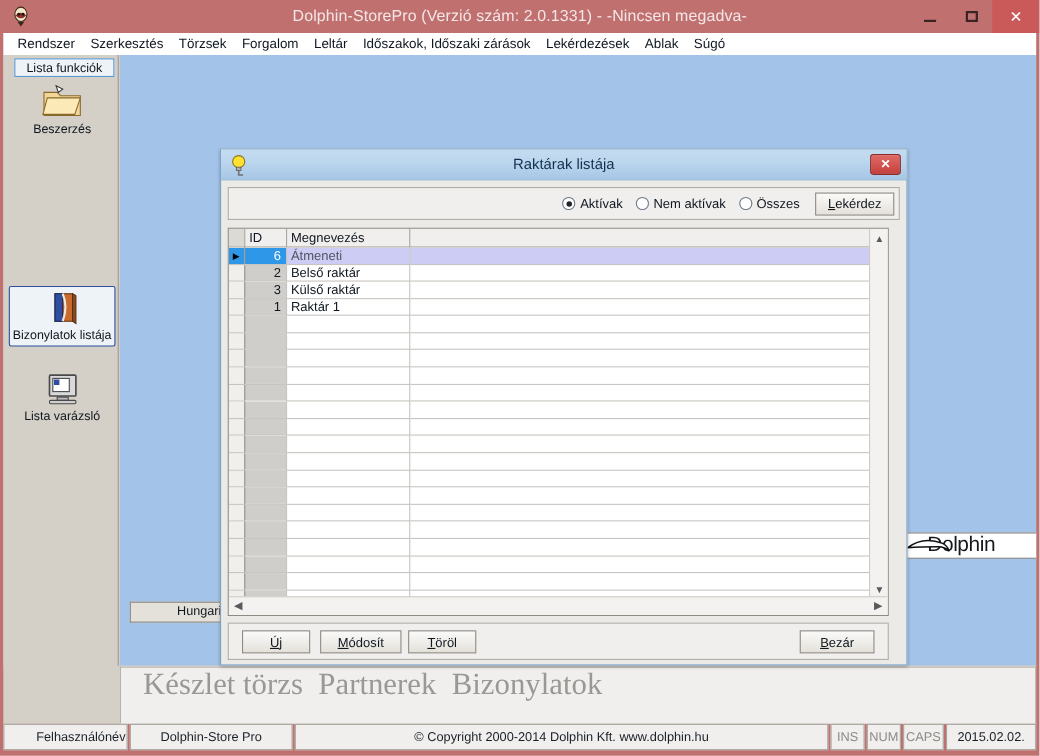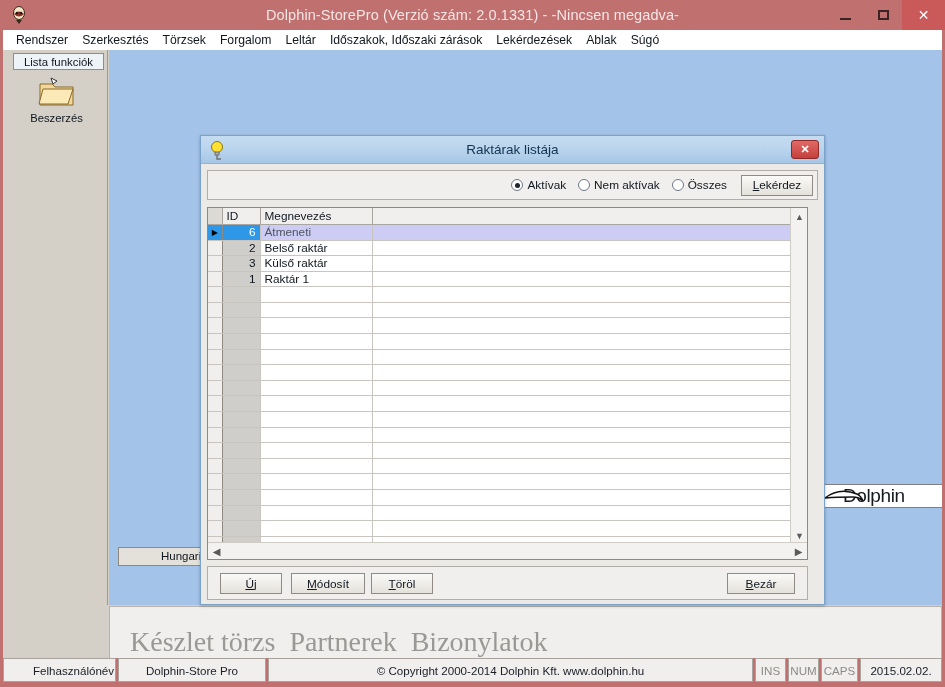--- a/index.html
+++ b/index.html
@@ -233,21 +233,21 @@
   
   .brand-strip {
     position: absolute;
     left: 106px; top: 556px;
     width: 833px; height: 52px;
     background: #f0efee;
     border: 1px solid #b7b3ac;
     border-bottom: none;
     box-sizing: border-box;
     display: flex;
-    align-items: flex-end;
+    align-items: flex-start;
     padding-left: 20px;
   }
   .brand-text {
     font-family: "Liberation Serif", serif;
     font-size: 28px;
     color: #9a9894;
     white-space: pre;
   }
 
   
@@ -548,21 +548,44 @@
               <path d="M3 8 h12 l3 3 h18 v18 H3Z" fill="#f2d79a" stroke="#8a6a2a" stroke-width="1"></path>
               <path d="M6 13 h30 l-5 15 H2Z" fill="#fbe9b8" stroke="#8a6a2a" stroke-width="1"></path>
               <path d="M14 2 l2 6 l4 -3Z" fill="#ffffff" stroke="#333" stroke-width="1"></path>
             </svg>
           </div>
           <div class="tool-label">Beszerzés</div>
         </div>
 
 
 
-
+        <div class="tool-item selected" style="top:210px;">
+          <div class="tool-ico">
+            <svg width="40" height="34" viewBox="0 0 40 34">
+              <path d="M13 4 h16 v25 h-16Z" fill="#c96a2e" stroke="#5a3010" stroke-width="1"></path>
+              <path d="M13 4 h7 v25 h-7Z" fill="#2e4fa0" stroke="#16285a" stroke-width="1"></path>
+              <path d="M20 4 q5 12 0 25" fill="none" stroke="#efe7d8" stroke-width="2"></path>
+              <path d="M29 4 l3 2 v25 l-3 -2Z" fill="#8e4a1e" stroke="#5a3010" stroke-width="1"></path>
+            </svg>
+          </div>
+          <div class="tool-label">Bizonylatok listája</div>
+        </div>
+
+        <div class="tool-item" style="top:285px;">
+          <div class="tool-ico">
+            <svg width="40" height="34" viewBox="0 0 40 34">
+              <rect x="8" y="4" width="24" height="19" rx="1" fill="#d9d9d9" stroke="#4a4a4a" stroke-width="1.5"></rect>
+              <rect x="11" y="7" width="15" height="12" fill="#ffffff" stroke="#4a4a4a" stroke-width="1"></rect>
+              <rect x="12" y="8" width="5" height="5" fill="#2e4fa0"></rect>
+              <rect x="15" y="24" width="10" height="3" fill="#b9b9b9" stroke="#4a4a4a" stroke-width="1"></rect>
+              <rect x="8" y="27" width="24" height="3" rx="1" fill="#cfcfcf" stroke="#4a4a4a" stroke-width="1"></rect>
+            </svg>
+          </div>
+          <div class="tool-label">Lista varázsló</div>
+        </div>
       </div>
 
       <div class="workspace">
 
         <div class="lang-combo">
           <div class="field">Hungarian</div>
           <div class="arrow">
               <i></i>
             </div>
         </div>

